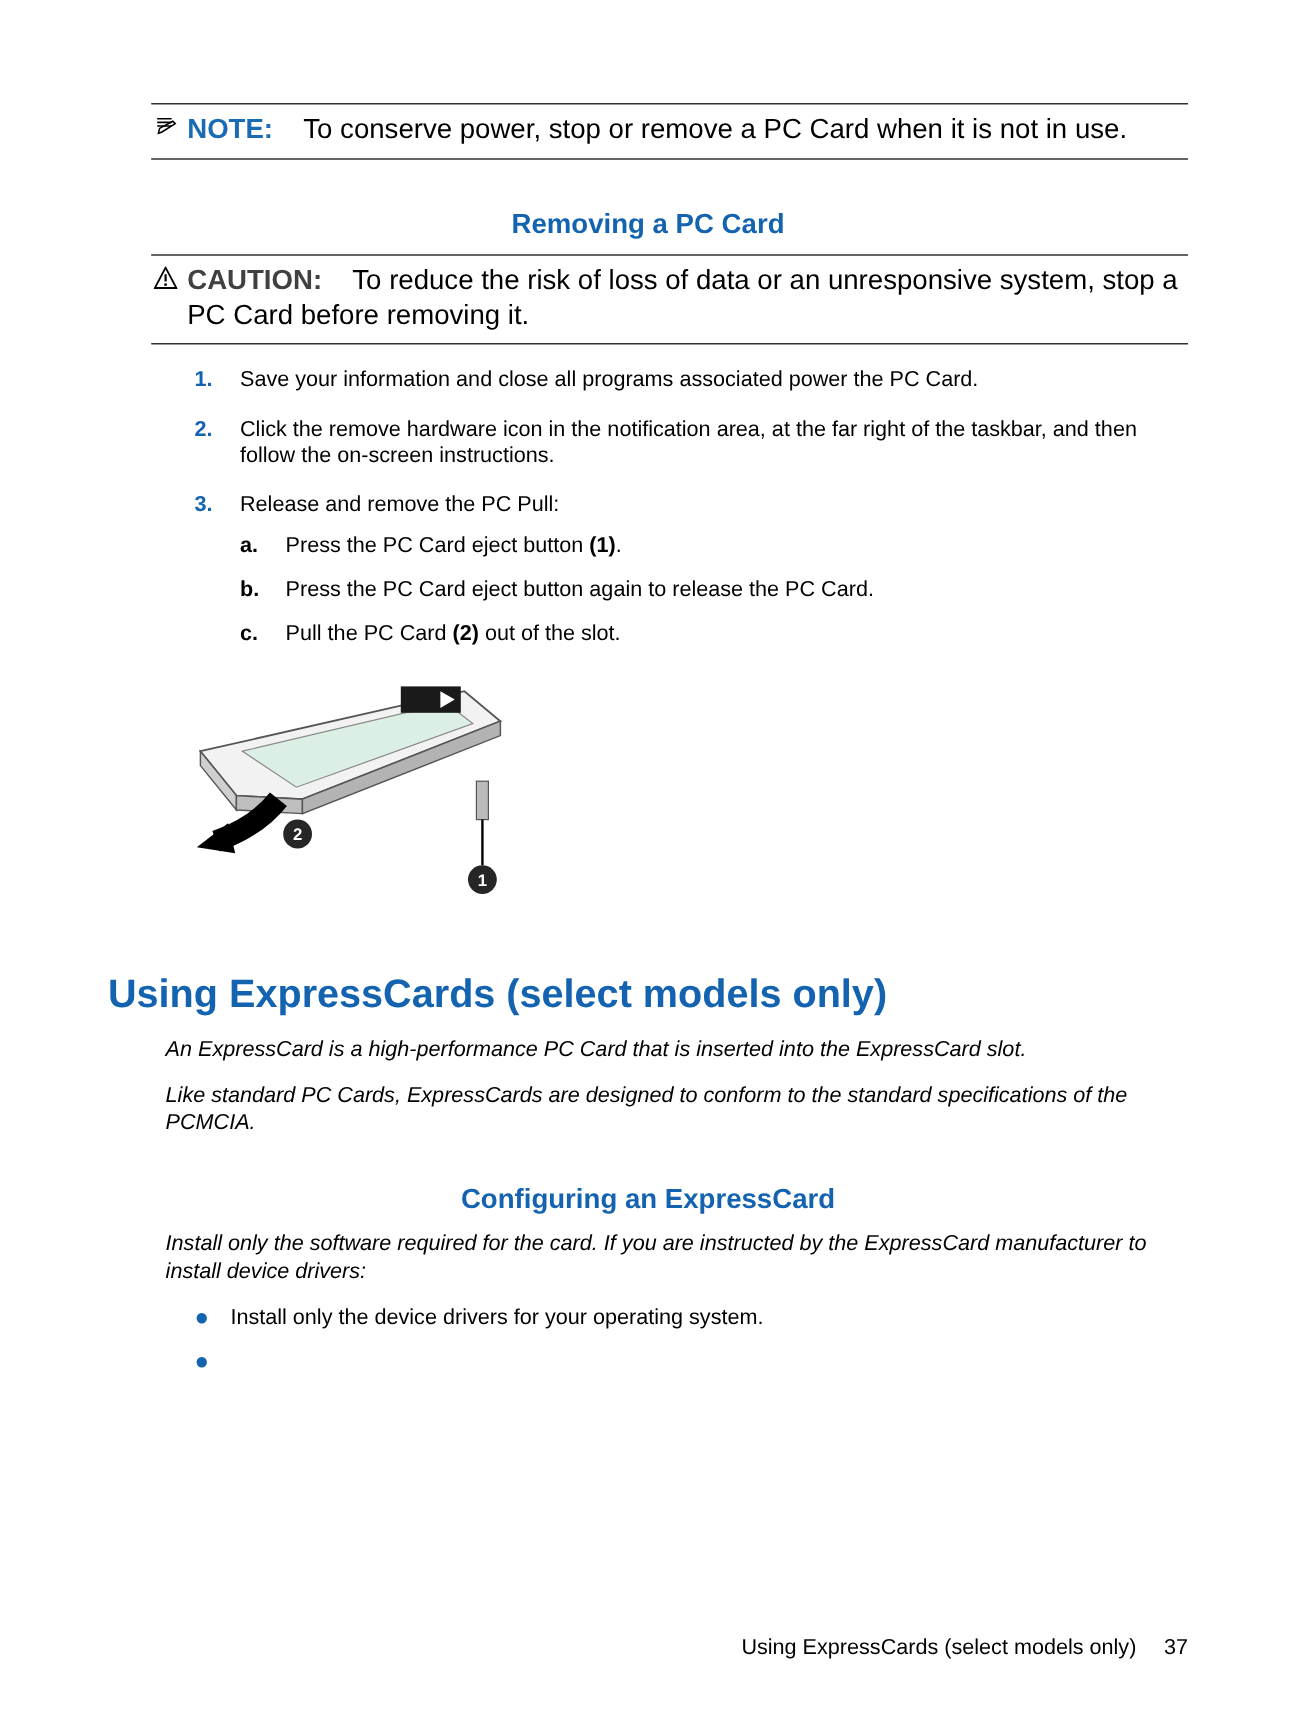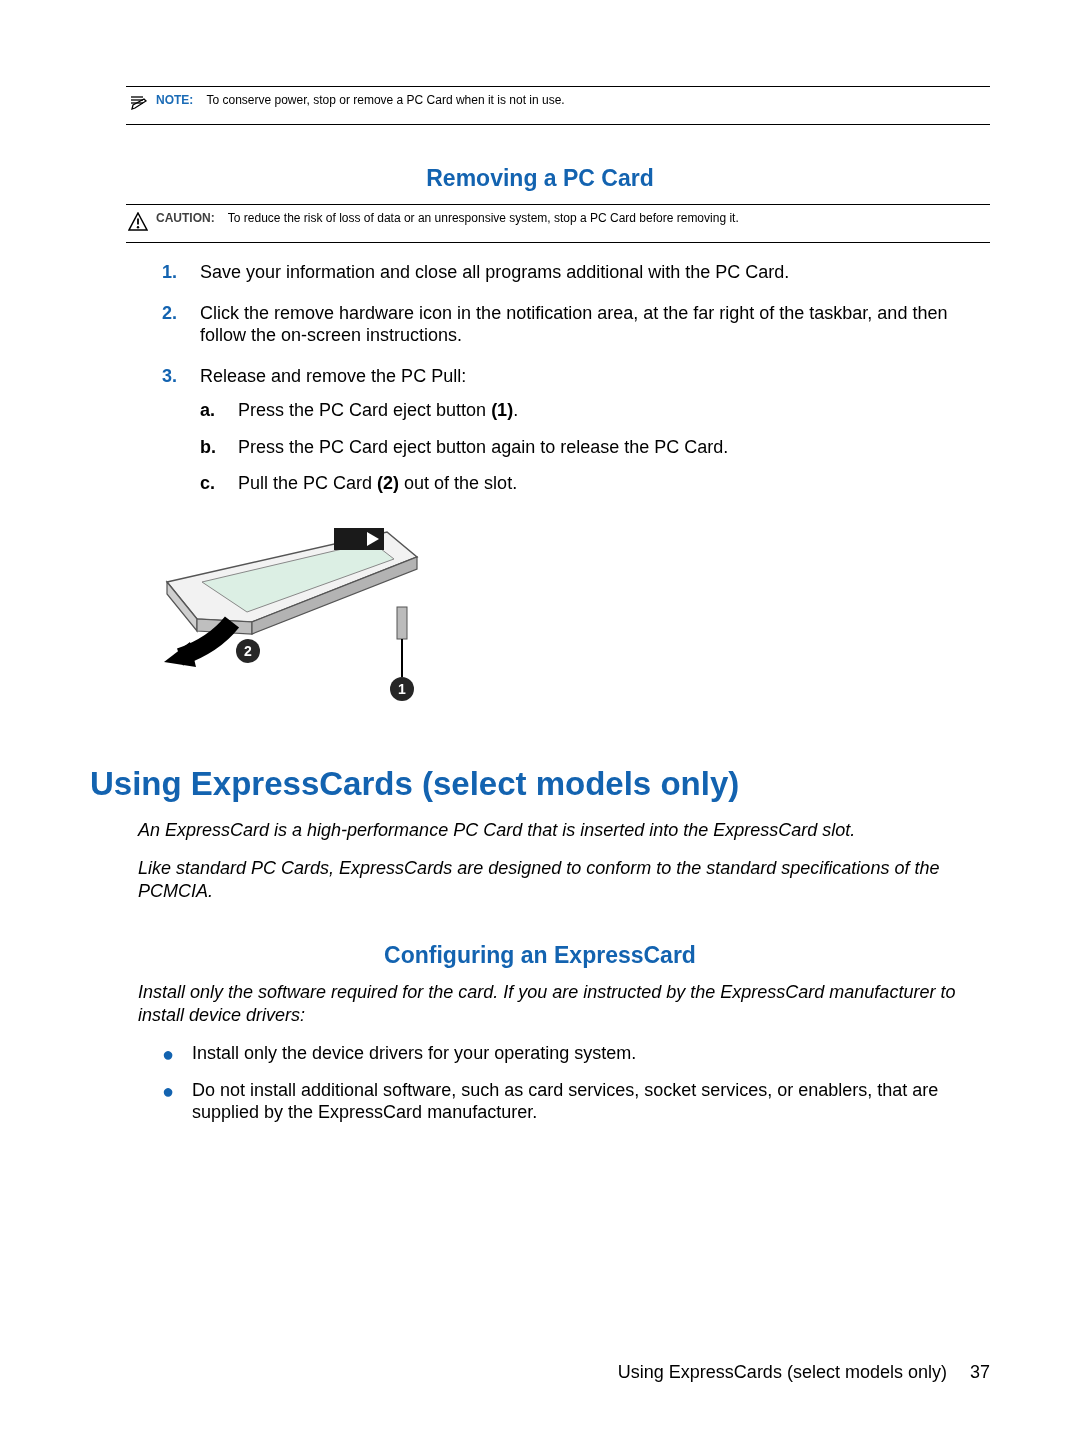--- a/index.html
+++ b/index.html
@@ -20,21 +20,21 @@
 
   
   .admonition {
     border-top: 1px solid #000;
     border-bottom: 1px solid #000;
     margin-left: 36px;
     padding: 6px 2px 10px 2px;
     display: flex;
     align-items: flex-start;
     gap: 8px;
-    font-size: 12px;
+    font-size: 23px;
     line-height: 1.25;
   }
   .admonition .admo-icon {
     flex: 0 0 auto;
     width: 20px;
     height: 20px;
     margin-top: 1px;
   }
   .admonition .admo-body { flex: 1 1 auto; }
   .admo-label { font-weight: bold; }
@@ -188,21 +188,21 @@
     <div class="admo-body">
       <span class="admo-label">CAUTION:</span>
       <span>&nbsp;&nbsp;</span>
       <span>To reduce the risk of loss of data or an unresponsive system, stop a PC Card before removing it.</span>
     </div>
   </div>
 
   <ol class="num-list" style="margin-top:18px;">
     <li>
       <span class="marker">1.</span>
-      <span class="content">Save your information and close all programs additional with the PC Card.</span>
+      <span class="content">Save your information and close all programs associated power the PC Card.</span>
     </li>
     <li>
       <span class="marker">2.</span>
       <span class="content">Click the remove hardware icon in the notification area, at the far right of the taskbar, and then follow the on-screen instructions.</span>
     </li>
     <li>
       <span class="marker">3.</span>
       <span class="content">
         <span>Release and remove the PC Pull:</span>
         <ol class="letter-list">
@@ -268,21 +268,20 @@
   <h2 class="section-h2">Configuring an ExpressCard</h2>
   <p class="body-text indented-1">Install only the software required for the card. If you are instructed by the ExpressCard manufacturer to install device drivers:</p>
 
   <ul class="bullets">
     <li>
       <span class="bullet-dot">●</span>
       <span class="content">Install only the device drivers for your operating system.</span>
     </li>
     <li>
       <span class="bullet-dot">●</span>
-      <span class="content">Do not install additional software, such as card services, socket services, or enablers, that are supplied by the ExpressCard manufacturer.</span>
     </li>
   </ul>
 
   <div class="footer">
     <span>Using ExpressCards (select models only)</span>
     <span class="pnum">37</span>
   </div>
 
 </div>
 

